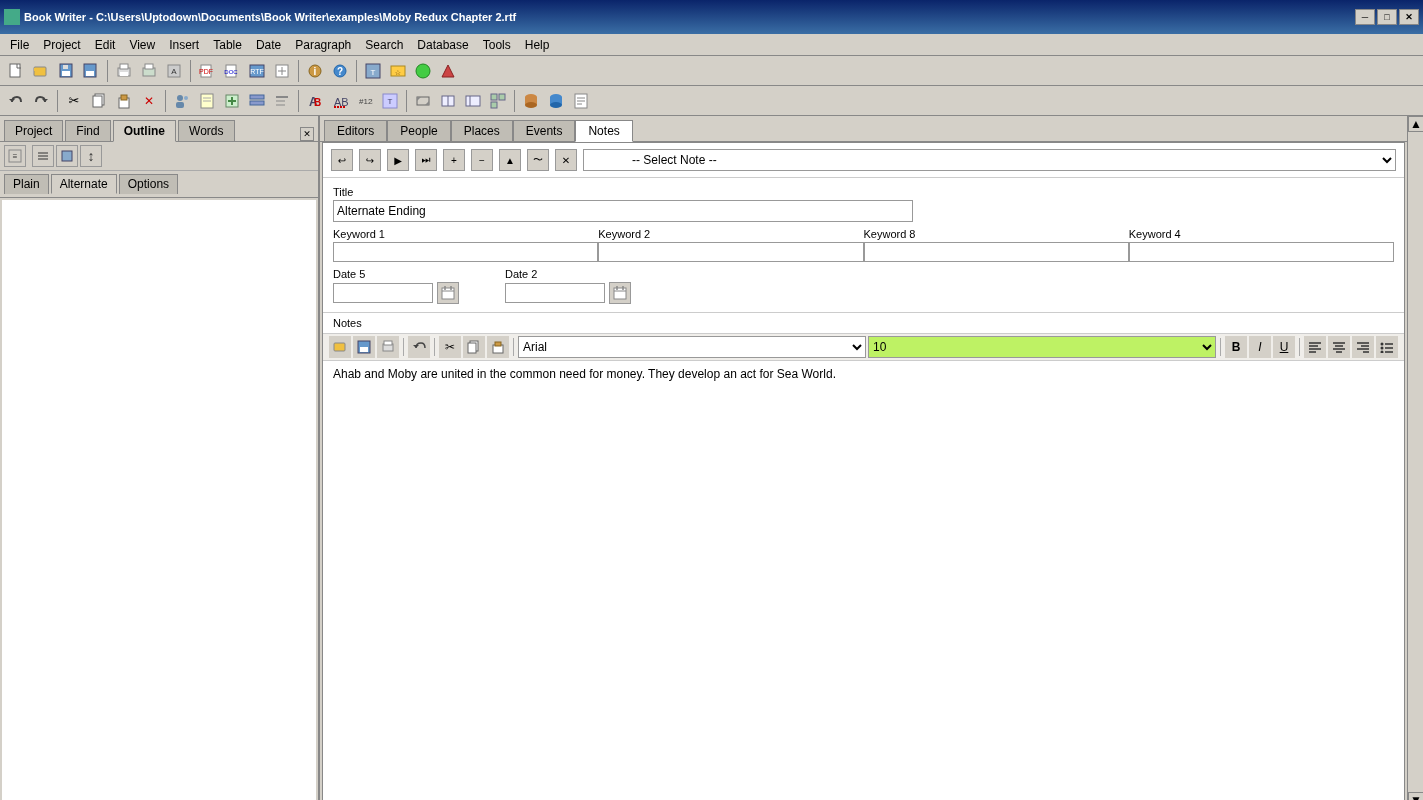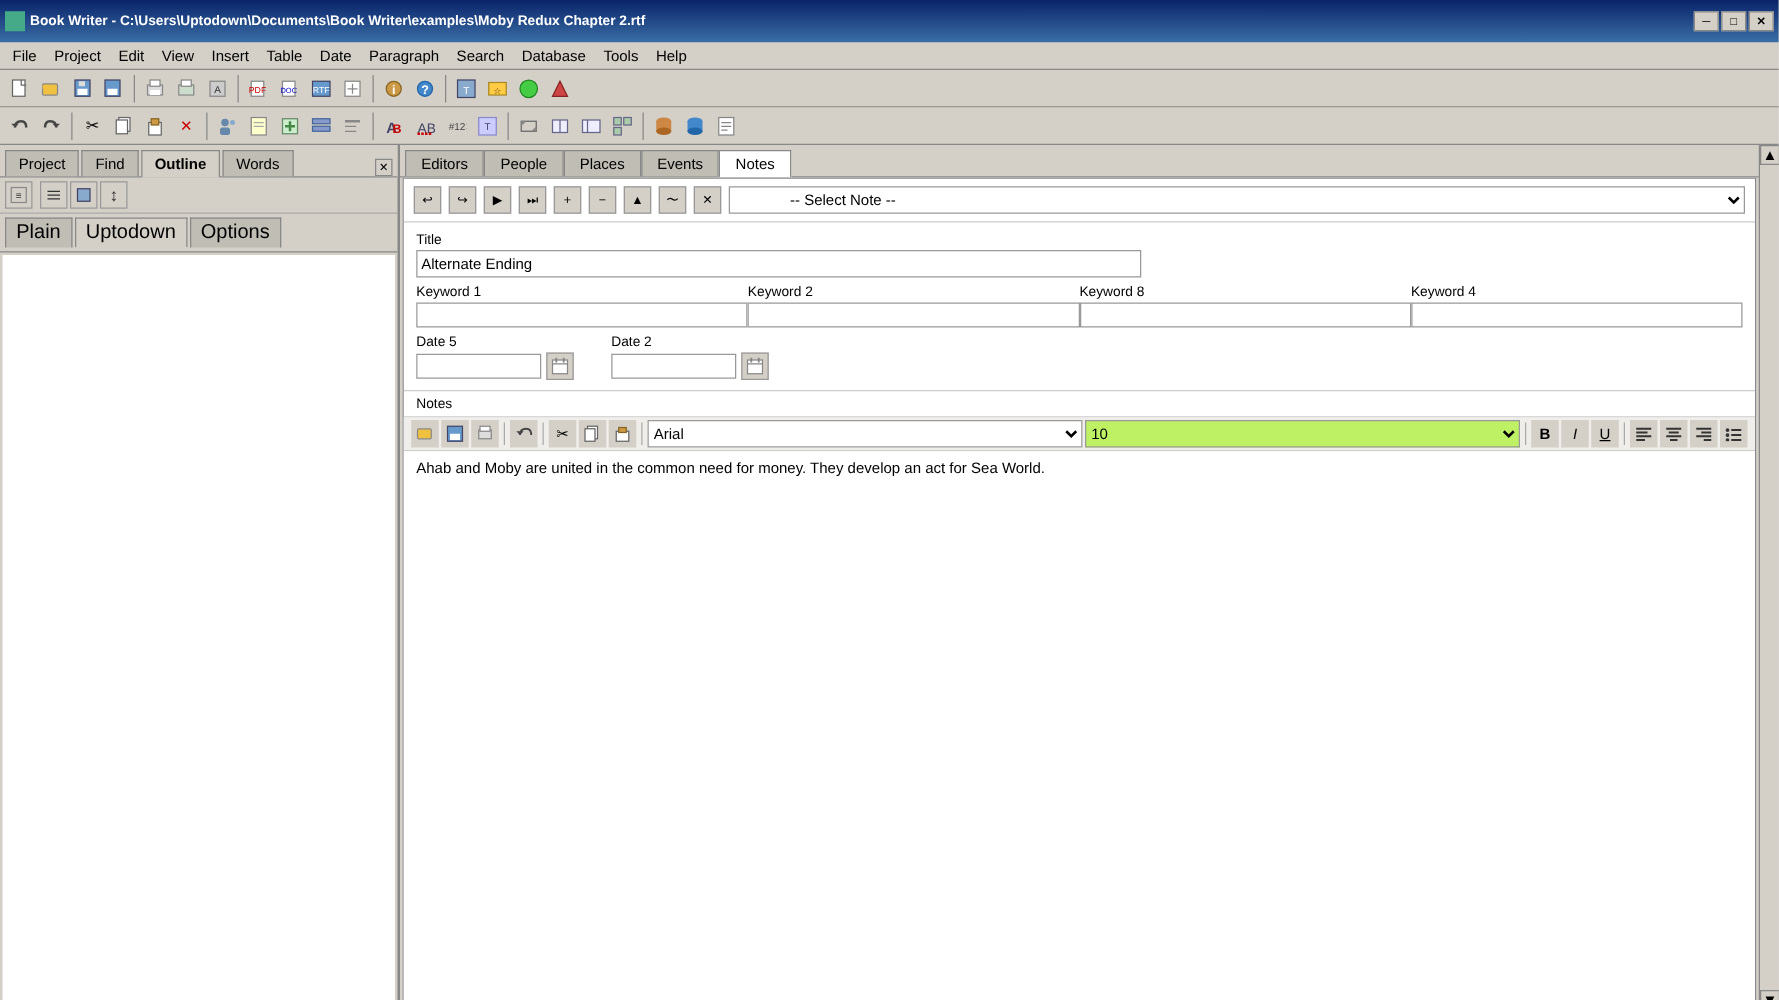--- a/index.html
+++ b/index.html
@@ -113,21 +113,21 @@
       padding: 3px 4px;
       gap: 2px;
       border-bottom: 1px solid #888;
     }
     .sub-tab {
       padding: 2px 8px;
       background: #c0bdb5;
       border: 1px solid #888;
       border-bottom: none;
       cursor: pointer;
-      font-size: 16px;
+      font-size: 12px;
     }
     .sub-tab.active {
       background: #d4d0c8;
       border-bottom: 1px solid #d4d0c8;
     }
     .left-content {
       flex: 1;
       background: white;
       margin: 2px;
     }
@@ -631,21 +631,21 @@
       </div>
       <div class="nav-btn">
         <svg width="14" height="14">
             <rect x="2" y="2" width="10" height="10" fill="#88aacc" stroke="#446" stroke-width="1"></rect>
           </svg>
       </div>
       <div class="nav-btn" style="font-size:14px; color:#333;">↕</div>
     </div>
     <div class="left-panel-subtabs">
       <div class="sub-tab">Plain</div>
-      <div class="sub-tab active">Uptodown</div>
+      <div class="sub-tab active">Alternate</div>
       <div class="sub-tab">Options</div>
     </div>
     <div class="left-content"></div>
   </div>
 
   <div class="right-panel">
     <div class="right-tabs">
       <div class="right-tab">Editors</div>
       <div class="right-tab">People</div>
       <div class="right-tab">Places</div>
@@ -703,21 +703,21 @@
               <div class="cal-btn">
                 <svg width="14" height="14">
                     <rect x="1" y="2" width="12" height="11" fill="white" stroke="#888" stroke-width="1"></rect>
                     <line x1="1" y1="5" x2="13" y2="5" stroke="#888" stroke-width="1"></line>
                     <line x1="4" y1="0" x2="4" y2="4" stroke="#888" stroke-width="1.5"></line>
                     <line x1="10" y1="0" x2="10" y2="4" stroke="#888" stroke-width="1.5"></line>
                   </svg>
               </div>
             </div>
           </div>
-          <div style="margin-left:20px;">
+          <div style="margin-left:36px;">
             <label class="field-label">Date 2</label>
             <div class="date-group">
               <input type="text" class="date-input" style="">
               <div class="cal-btn">
                 <svg width="14" height="14">
                     <rect x="1" y="2" width="12" height="11" fill="white" stroke="#888" stroke-width="1"></rect>
                     <line x1="1" y1="5" x2="13" y2="5" stroke="#888" stroke-width="1"></line>
                     <line x1="4" y1="0" x2="4" y2="4" stroke="#888" stroke-width="1.5"></line>
                     <line x1="10" y1="0" x2="10" y2="4" stroke="#888" stroke-width="1.5"></line>
                   </svg>

